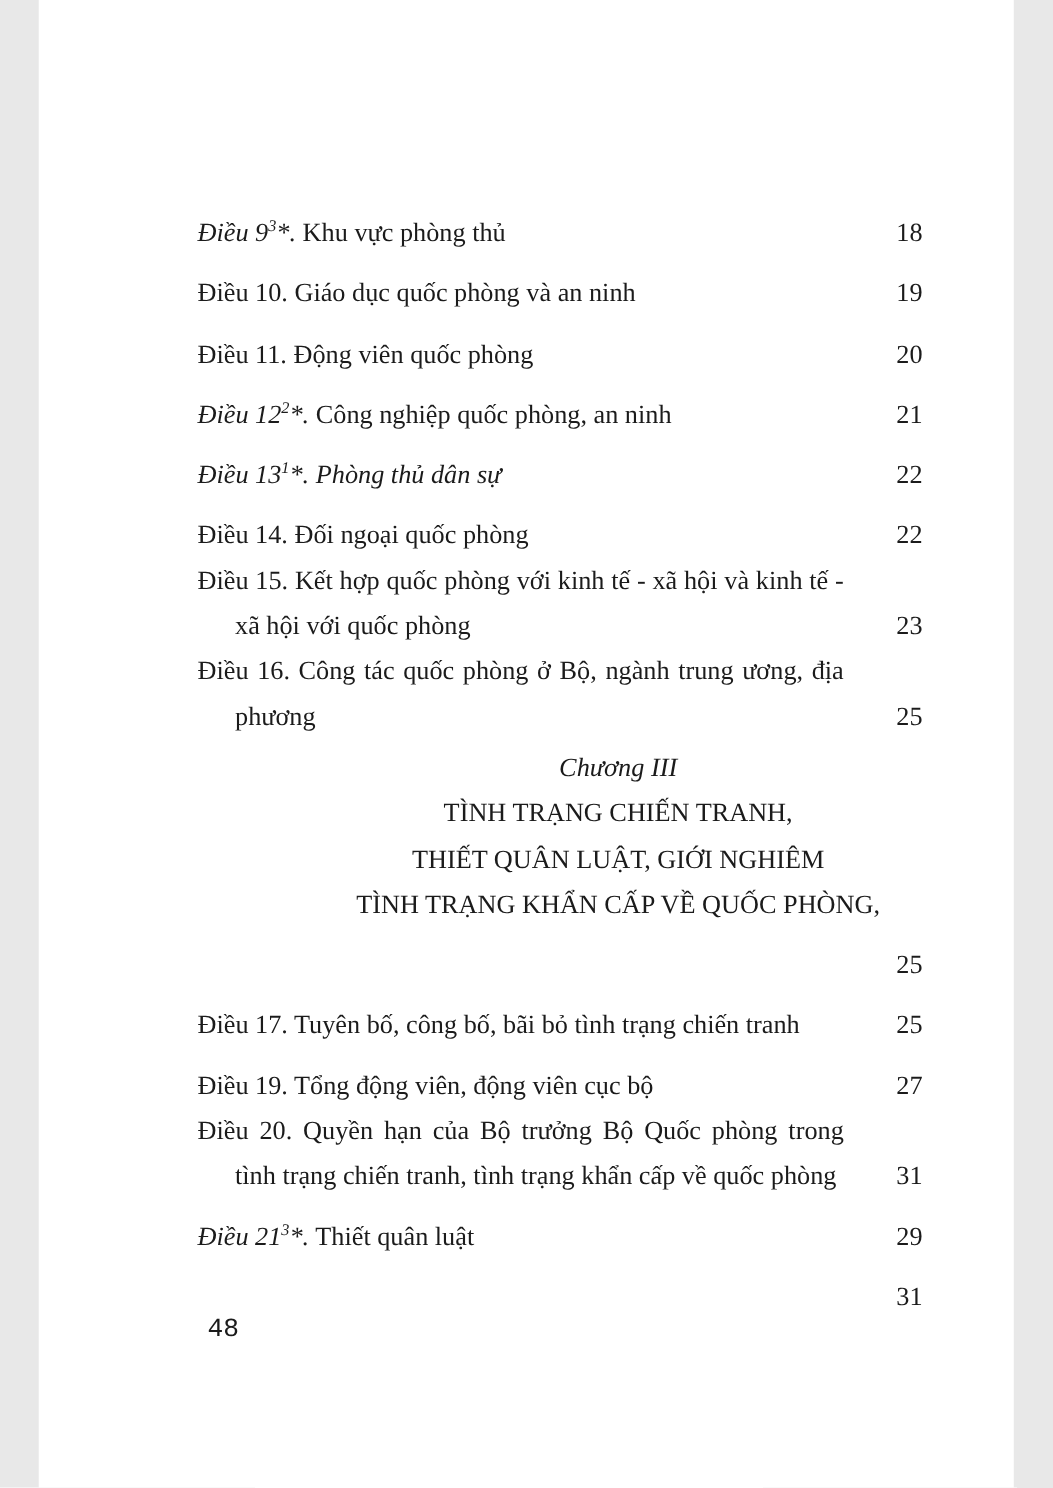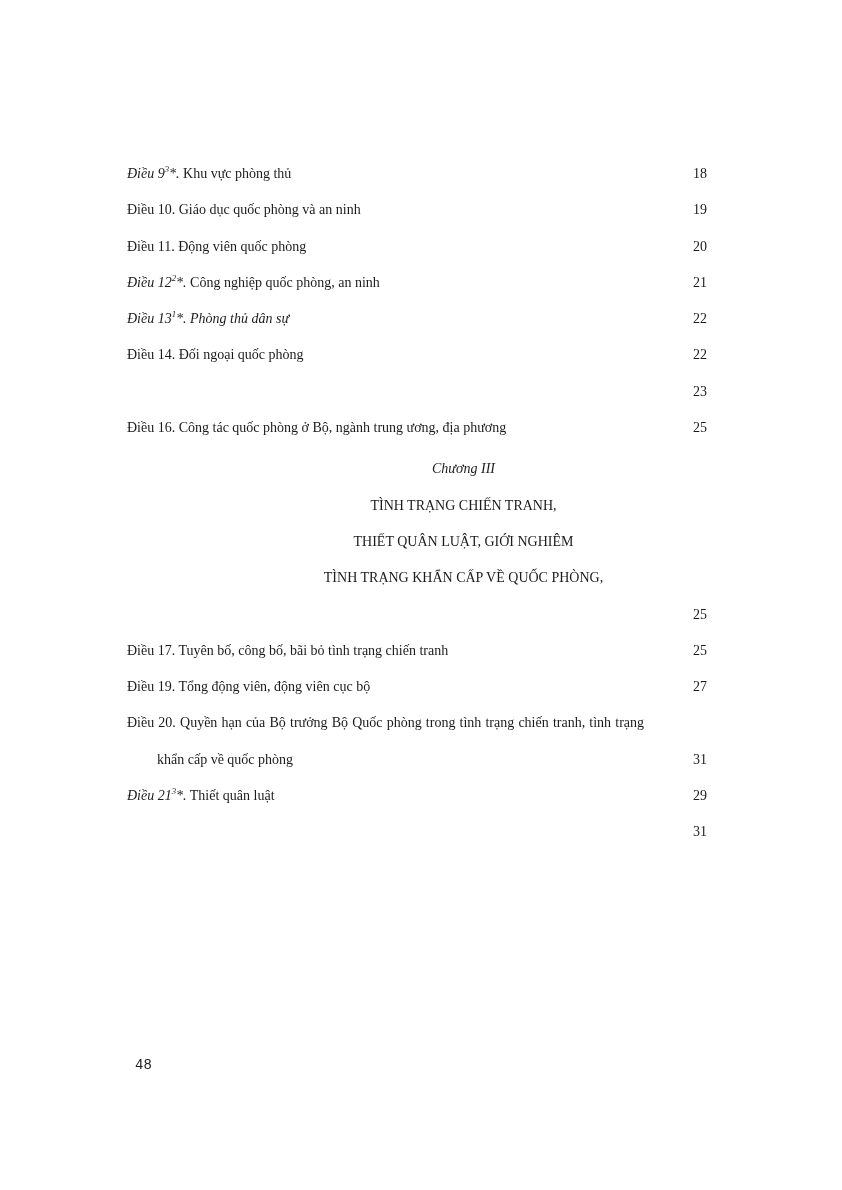--- a/index.html
+++ b/index.html
@@ -1,24 +1,24 @@
 <!DOCTYPE html>
 <html><head>
 <meta charset="utf-8">
 <style>
   html, body { margin: 0; padding: 0; }
   body { background: #e8e8e8; }
   .page {
     position: relative;
-    width: 842px;
+    width: 780px;
     height: 1190px;
     margin: 0 auto;
     background: #ffffff;
     font-family: "Liberation Serif", "DejaVu Serif", serif;
-    font-size: 14px;
+    font-size: 21px;
     line-height: 36.3px;
     color: #1b1b1b;
     overflow: hidden;
   }
   .content {
     position: absolute;
     left: 127px;
     top: 156px;
     width: 580px;
   }
@@ -32,20 +32,21 @@
   }
   .hang {
     padding-left: 30px;
     text-indent: -30px;
   }
   .center { text-align: center; }
   .entry-page {
     flex: 1;
     text-align: right;
     white-space: nowrap;
+    margin-top: 12px;
   }
   .italic { font-style: italic; }
   sup.sup {
     font-size: 0.62em;
     line-height: 0;
   }
   .chapter { margin-top: 5px; flex-direction: column; }
   .footer-folio {
     position: absolute;
     left: 135px;
@@ -76,20 +77,21 @@
       </div>
       <div class="row">
         <div class="entry-text hang"><span class="italic">Điều 13</span><sup class="sup italic">1</sup><span class="italic">*.</span> <span class="italic">Phòng thủ dân sự</span></div>
         <div class="entry-page">22</div>
       </div>
       <div class="row">
         <div class="entry-text hang"><span>Điều 14.</span> <span>Đối ngoại quốc phòng</span></div>
         <div class="entry-page">22</div>
       </div>
       <div class="row">
+        <div class="entry-text hang"><span>Điều 15.</span> <span>Kết hợp quốc phòng với kinh tế - xã hội và kinh tế - xã hội với quốc phòng</span></div>
         <div class="entry-page">23</div>
       </div>
       <div class="row">
         <div class="entry-text hang"><span>Điều 16.</span> <span>Công tác quốc phòng ở Bộ, ngành trung ương, địa phương</span></div>
         <div class="entry-page">25</div>
       </div>
       <div class="row chapter">
         <div class="entry-text center">
           <div class="italic">Chương III</div>
           <div class="caps">TÌNH TRẠNG CHIẾN TRANH,</div>

